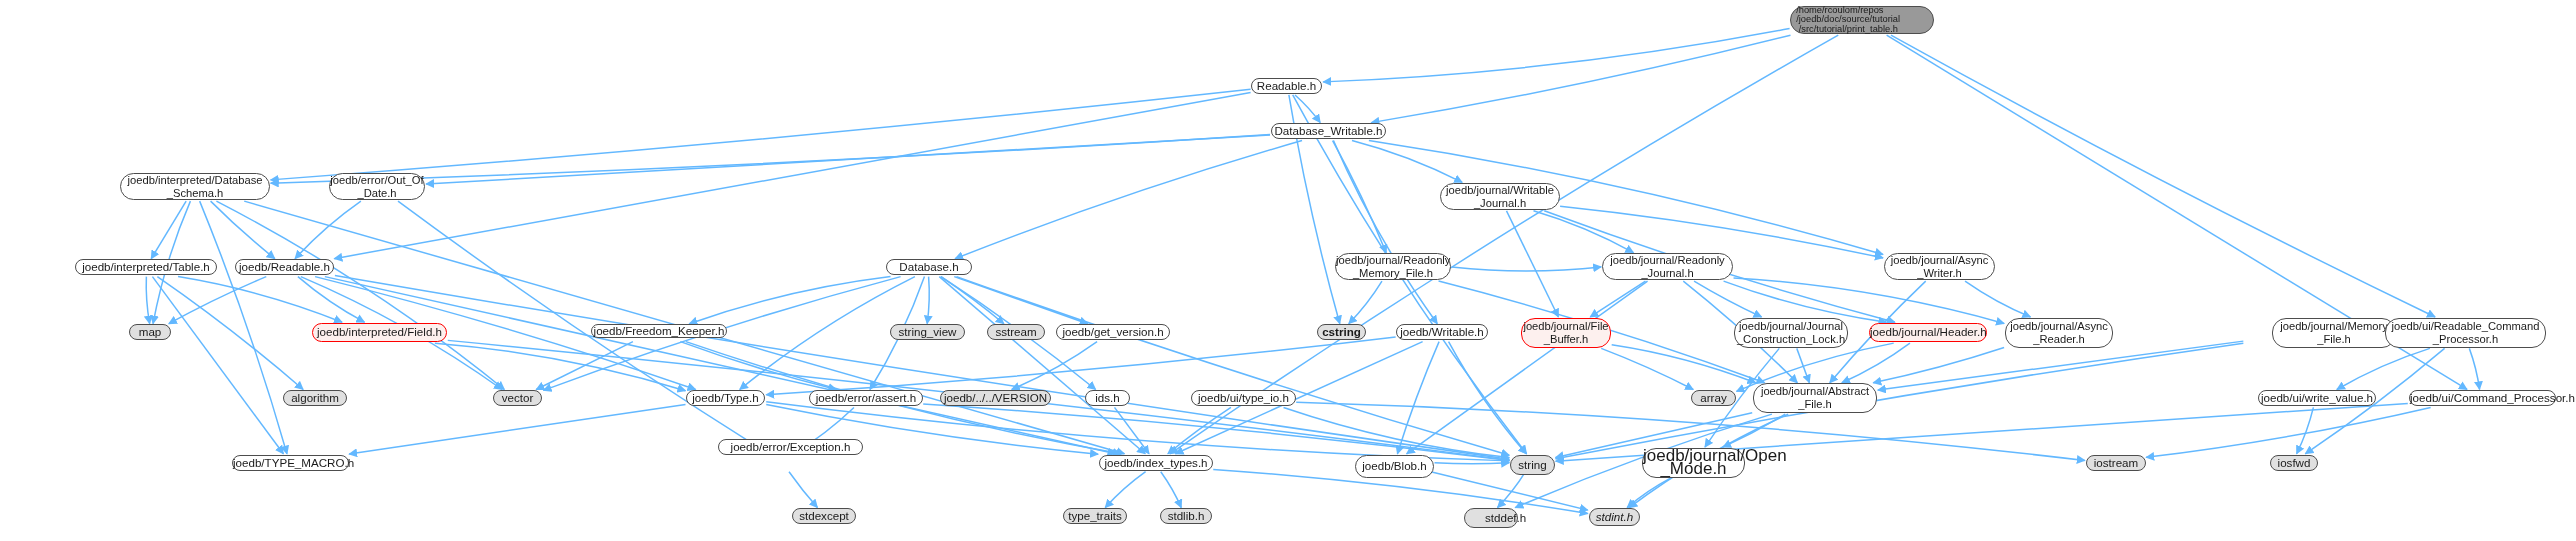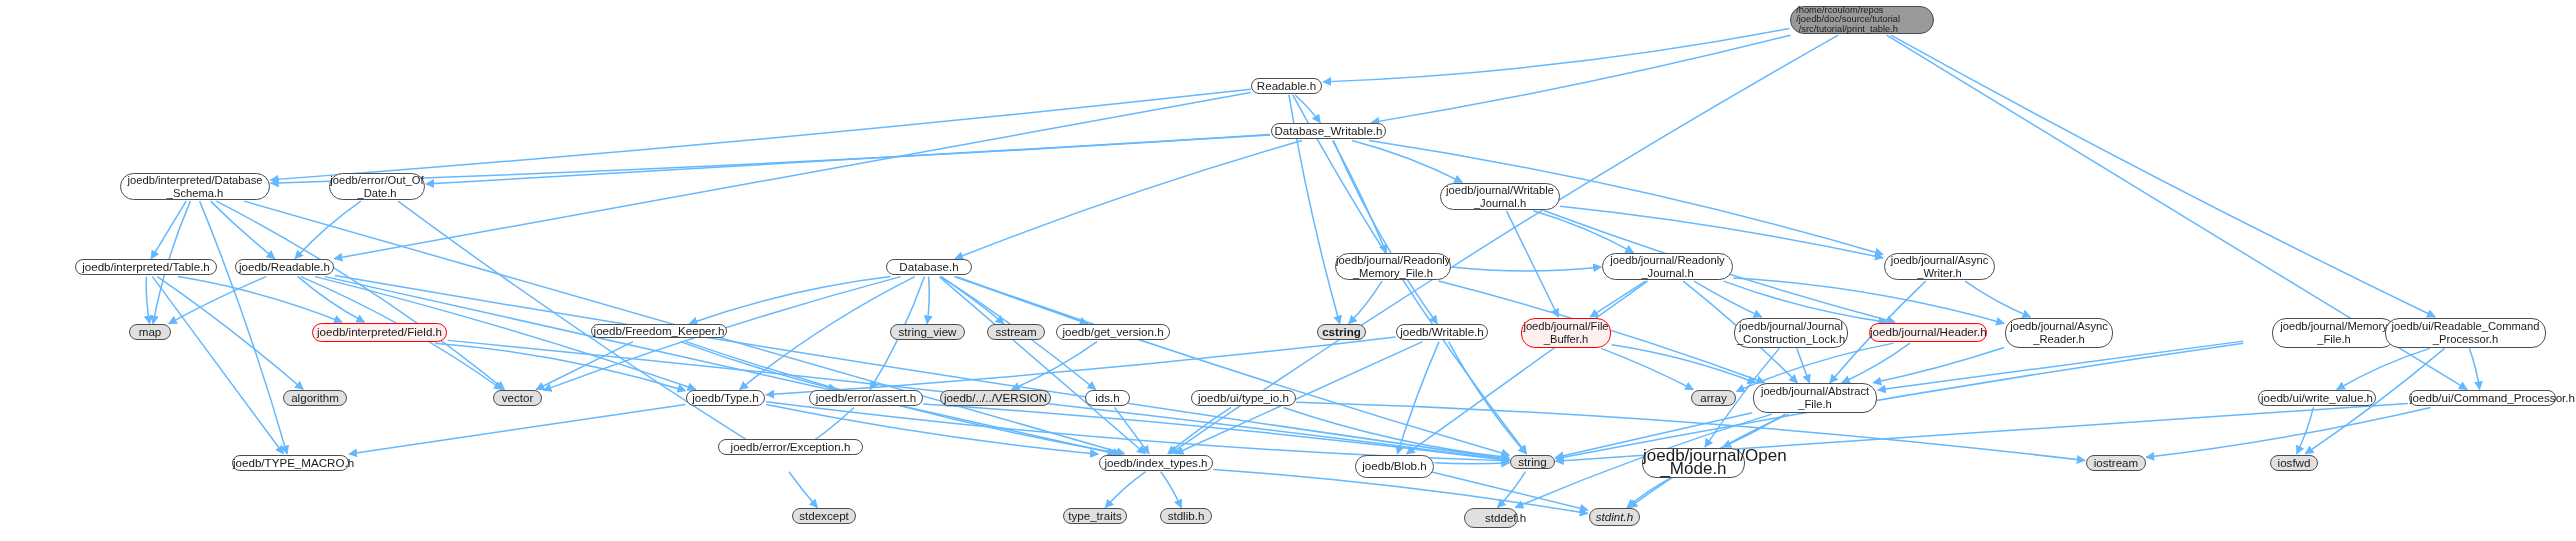--- a/index.html
+++ b/index.html
@@ -218,21 +218,21 @@
     <div class="node n-internal" style="left: 1085px; top: 390px; width: 45px; height: 16.4px;"><span class="label">ids.h</span></div>
     <div class="node n-internal" style="left: 1191px; top: 390px; width: 105px; height: 16.4px;"><span class="label">joedb/ui/type_io.h</span></div>
     <div class="node n-system" style="left: 1691px; top: 390px; width: 45px; height: 16.4px;"><span class="label">array</span></div>
     <div class="node n-internal" style="left: 1753px; top: 383px; width: 124px; height: 30px; font-size: 11.2px; line-height: 12.7px;"><span class="label">joedb/journal/Abstract<br>_File.h</span></div>
     <div class="node n-internal" style="left: 2258px; top: 390px; width: 118px; height: 16.4px;"><span class="label">joedb/ui/write_value.h</span></div>
     <div class="node n-internal" style="left: 2409px; top: 390px; width: 147px; height: 16.4px;"><span class="label">joedb/ui/Command_Processor.h</span></div>
     <div class="node n-internal" style="left: 232px; top: 455px; width: 117px; height: 16.4px;"><span class="label">joedb/TYPE_MACRO.h</span></div>
     <div class="node n-internal" style="left: 718px; top: 439px; width: 145px; height: 16.4px;"><span class="label">joedb/error/Exception.h</span></div>
     <div class="node n-internal" style="left: 1099px; top: 455px; width: 114px; height: 16.4px;"><span class="label">joedb/index_types.h</span></div>
     <div class="node n-internal" style="left: 1355px; top: 455px; width: 79px; height: 23px;"><span class="label">joedb/Blob.h</span></div>
-    <div class="node n-system" style="left: 1510px; top: 455px; width: 45px; height: 14px;"><span class="label">string</span></div>
+    <div class="node n-system" style="left: 1510px; top: 455px; width: 45px; height: 20px;"><span class="label">string</span></div>
     <div class="node n-internal" style="left: 1642px; top: 448px; width: 103px; height: 30px; font-size: 17px; line-height: 12.7px;"><span class="label">joedb/journal/Open<br>_Mode.h</span></div>
     <div class="node n-system" style="left: 2086px; top: 455px; width: 60px; height: 16.4px;"><span class="label">iostream</span></div>
     <div class="node n-system" style="left: 2270px; top: 455px; width: 48px; height: 16.4px;"><span class="label">iosfwd</span></div>
     <div class="node n-system" style="left: 792px; top: 508px; width: 64px; height: 16.4px;"><span class="label">stdexcept</span></div>
     <div class="node n-system" style="left: 1063px; top: 508px; width: 64px; height: 16.4px;"><span class="label">type_traits</span></div>
     <div class="node n-system" style="left: 1160px; top: 508px; width: 52px; height: 16.4px;"><span class="label">stdlib.h</span></div>
     <div class="node n-system" style="left: 1464px; top: 508px; width: 54px; height: 20px; padding-left: 20px;"><span class="label">stddef.h</span></div>
     <div class="node n-system" style="left: 1589px; top: 508px; width: 51px; height: 18px; font-style: italic;"><span class="label">stdint.h</span></div>
   </div>
 

